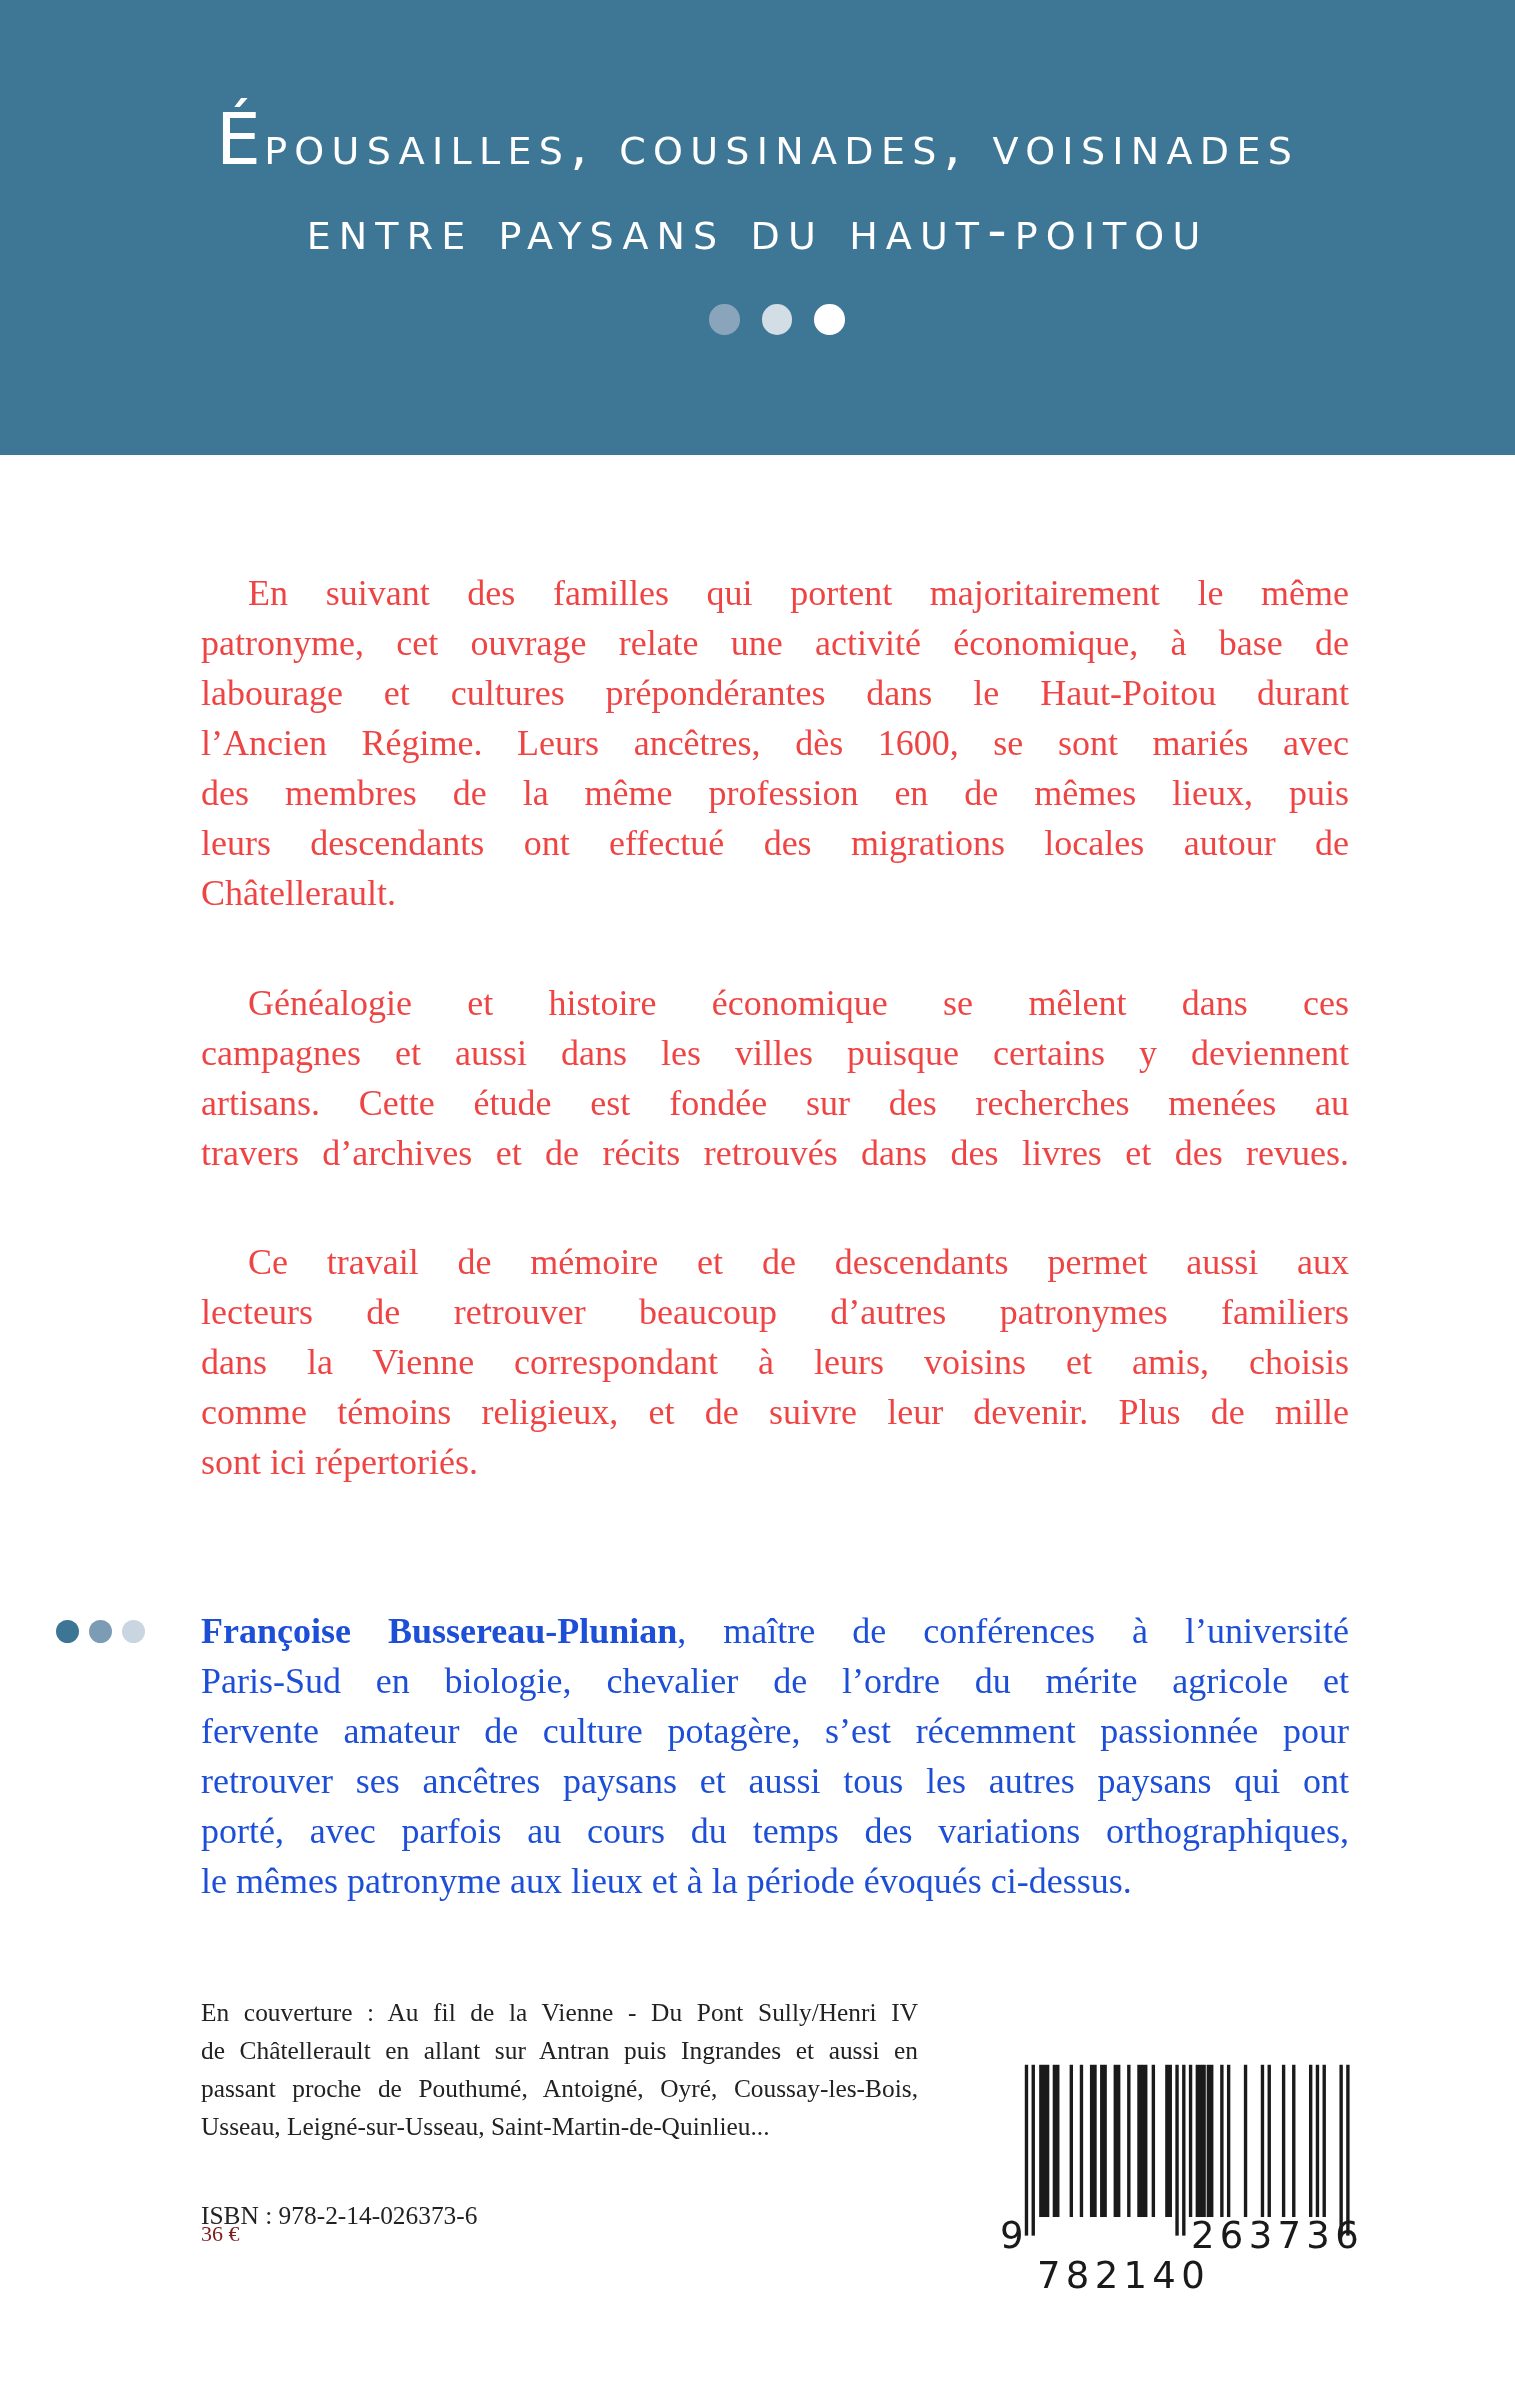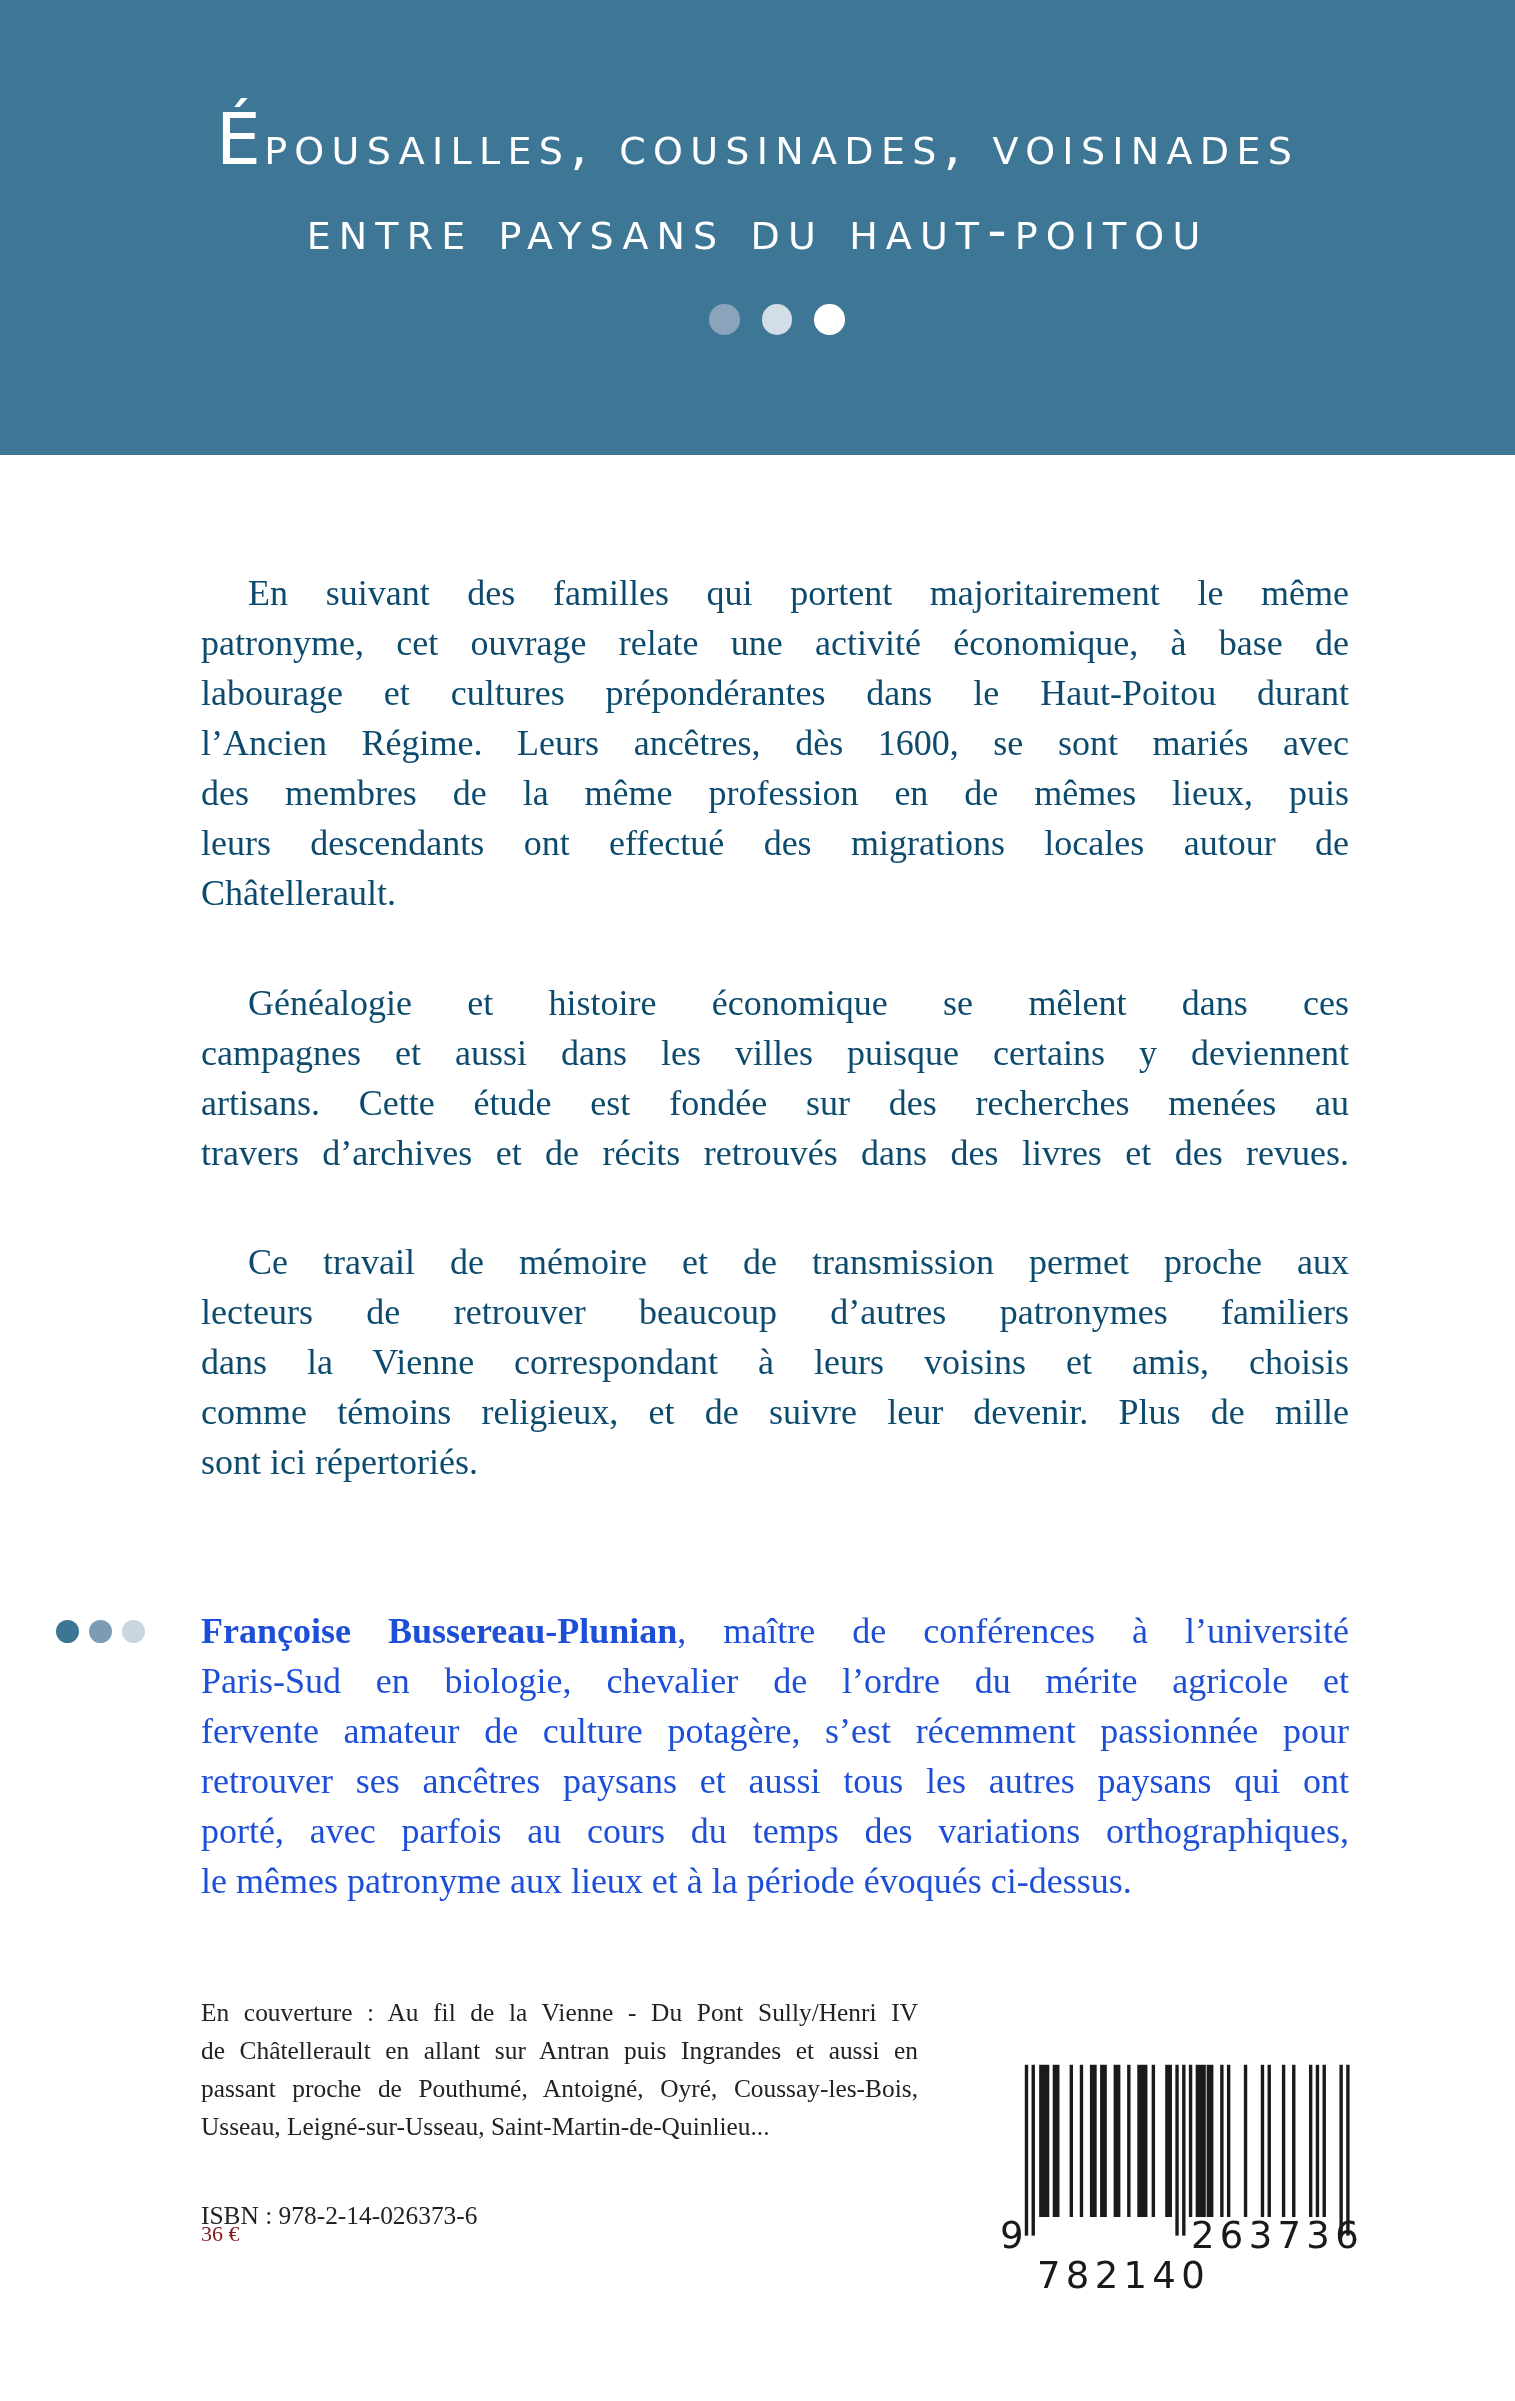--- a/index.html
+++ b/index.html
@@ -68,21 +68,21 @@
     border-radius: 50%;
   }
 
   
   .body-text {
     position: absolute;
     left: 201px;
     width: 1148px;
     font-size: 36px;
     line-height: 50px;
-    color: #0c4a6e;
+    color: #ef4444;
   }
   .body-text .line {
     display: block;
     height: 50px;
     text-align: justify;
     text-align-last: justify;
     white-space: nowrap;
     overflow: visible;
   }
   .body-text .line.indent { padding-left: 47px; }
@@ -213,21 +213,21 @@
 </div>
 
 <div class="body-text para-2">
   <span class="line indent">Généalogie et histoire économique se mêlent dans ces</span>
   <span class="line">campagnes et aussi dans les villes puisque certains y deviennent</span>
   <span class="line">artisans. Cette étude est fondée sur des recherches menées au</span>
   <span class="line">travers d’archives et de récits retrouvés dans des livres et des revues.</span>
 </div>
 
 <div class="body-text para-3">
-  <span class="line indent">Ce travail de mémoire et de transmission permet proche aux</span>
+  <span class="line indent">Ce travail de mémoire et de descendants permet aussi aux</span>
   <span class="line">lecteurs de retrouver beaucoup d’autres patronymes familiers</span>
   <span class="line">dans la Vienne correspondant à leurs voisins et amis, choisis</span>
   <span class="line">comme témoins religieux, et de suivre leur devenir. Plus de mille</span>
   <span class="line last">sont ici répertoriés.</span>
 </div>
 
 <div class="author-dots">
   <span class="dot" style="background:#3d7594"></span>
   <span class="dot" style="background:#7c9cb5"></span>
   <span class="dot" style="background:#c9d5e0"></span>

